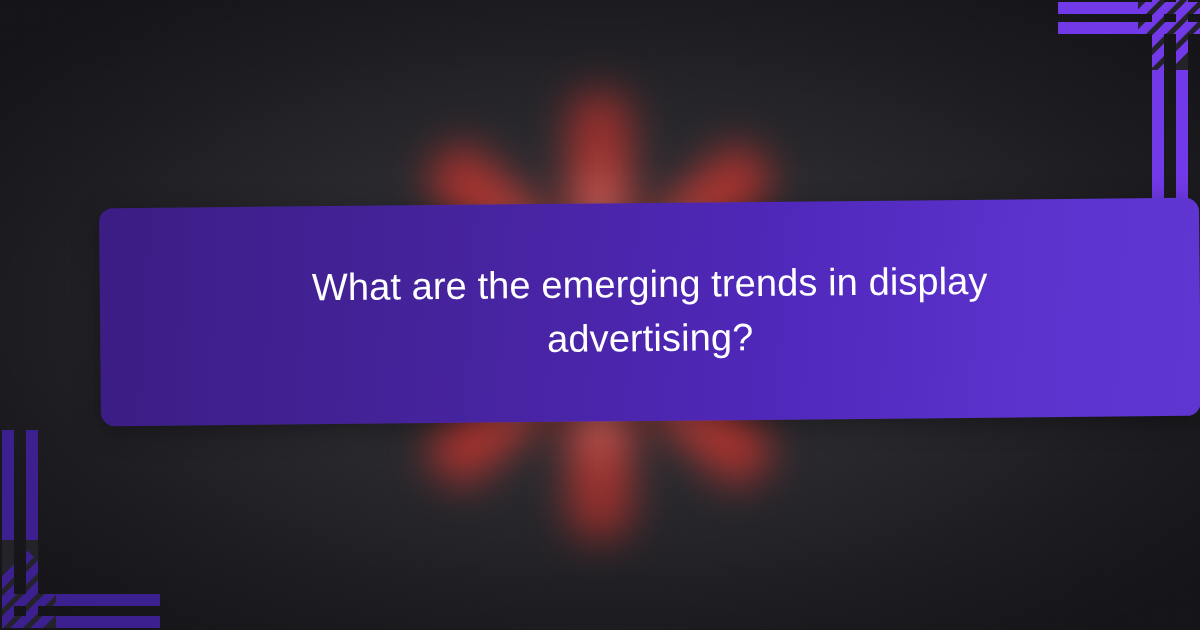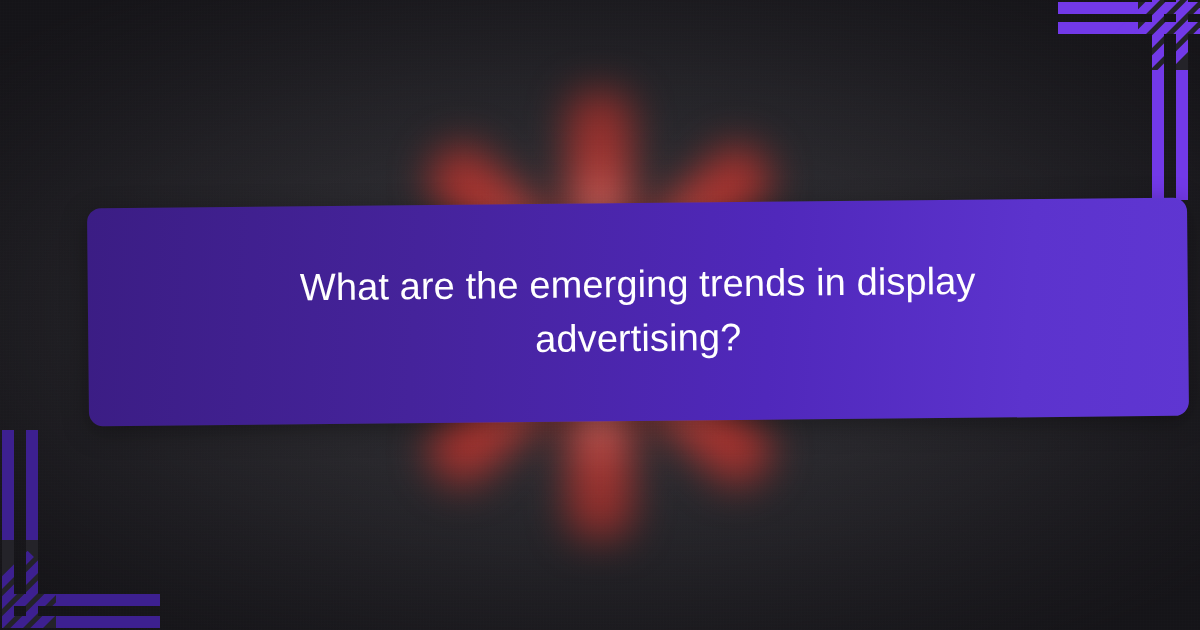--- a/index.html
+++ b/index.html
@@ -75,21 +75,21 @@
   .corner {
     position: absolute;
     pointer-events: none;
   }
   .corner-tr { right: 0; top: 0; width: 170px; height: 200px; }
   .corner-bl { left: 0;  bottom: 0; width: 175px; height: 200px; }
 
   
   .card-wrap {
     position: absolute;
-    left: 88px;
+    left: 100px;
     top: 203px;
     width: 1100px;
     height: 218px;
   }
   .card {
     position: absolute;
     inset: 0;
     border-radius: 14px;
     background: linear-gradient(94deg, #3b1d84 0%, #45239b 30%, #5028bb 62%, #5c33cd 85%, #5f36d2 100%);
     transform: rotate(-0.55deg);

